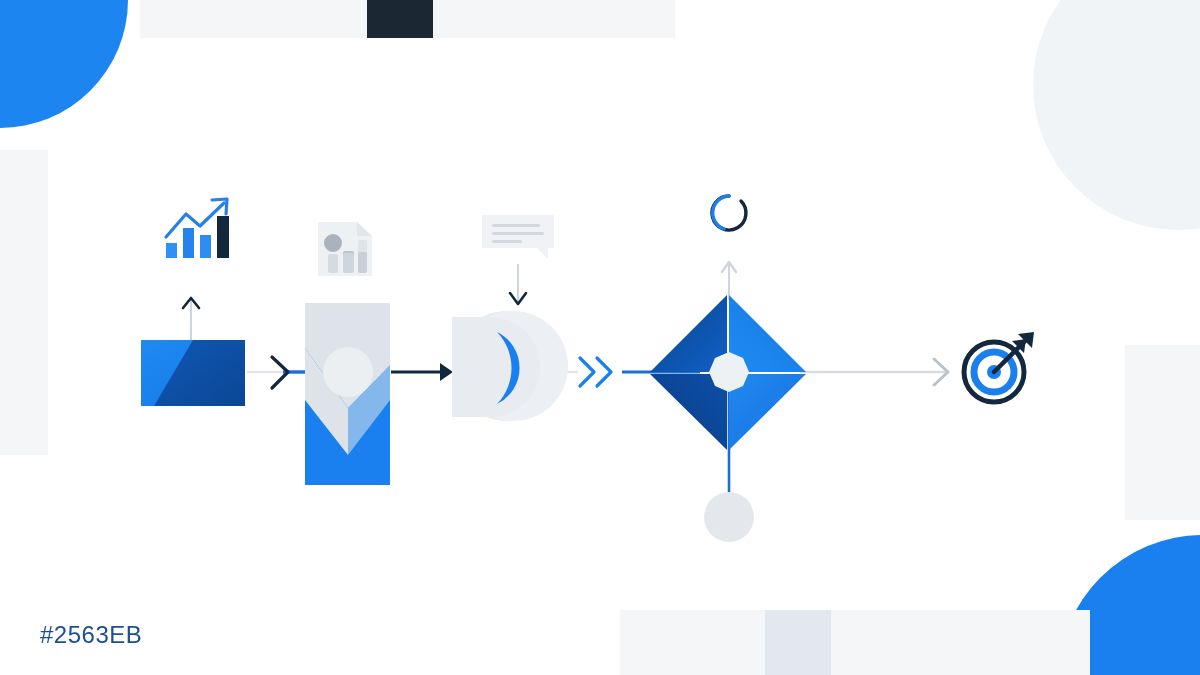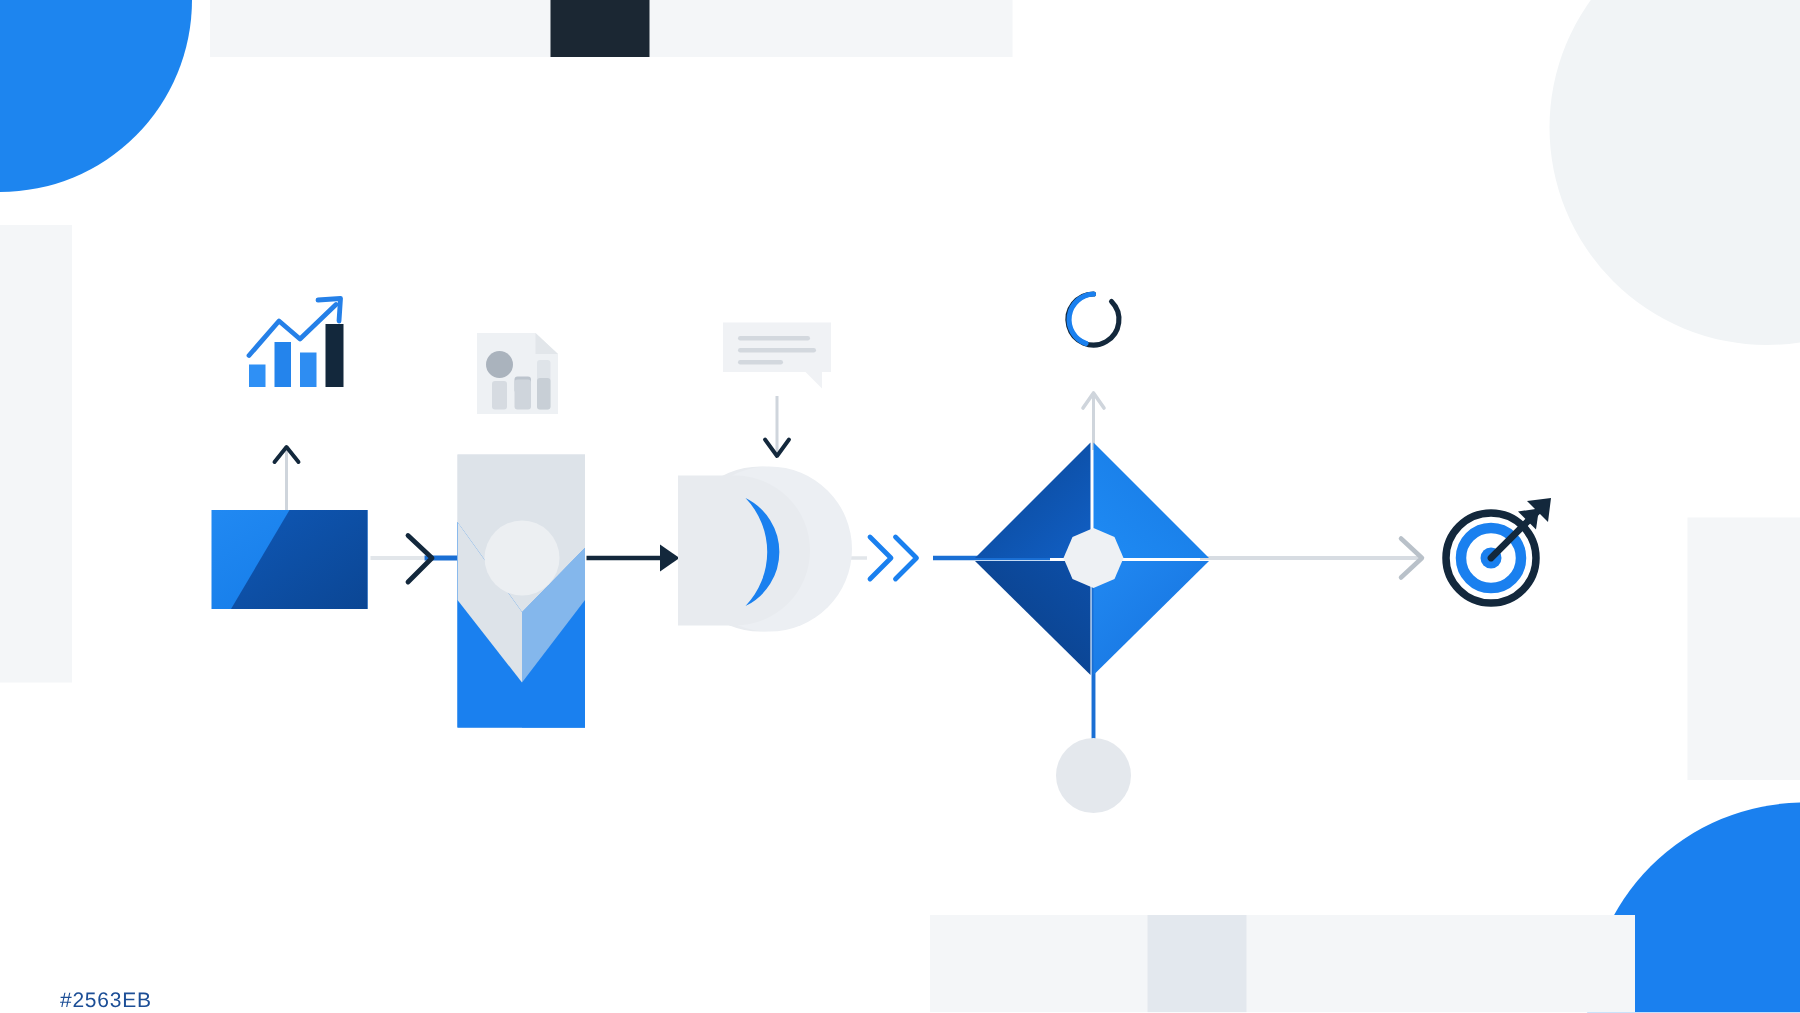--- a/index.html
+++ b/index.html
@@ -22,21 +22,21 @@
   #bg-band-bottom{left:620px;top:610px;width:470px;height:65px;background:#f4f6f8;}
   #bg-band-bottom-accent{left:765px;top:610px;width:66px;height:65px;background:#e3e8ee;}
   #bg-right-panel{left:1125px;top:345px;width:75px;height:175px;background:#f4f6f8;}
 
   
   #flow{position:absolute;left:0;top:0;width:1200px;height:675px;}
 
   
   #caption{
     position:absolute;left:40px;top:621px;
-    font-size:14px;letter-spacing:.5px;color:#1c4e96;margin-top:37px;
+    font-size:24px;letter-spacing:.5px;color:#1c4e96;
   }
 </style>
 </head>
 <body>
 
 <div id="stage">
 
   <div class="bg" id="bg-band-top"></div>
   <div class="bg" id="bg-dark-square"></div>
   <div class="bg" id="bg-blue-quarter-tl"></div>

